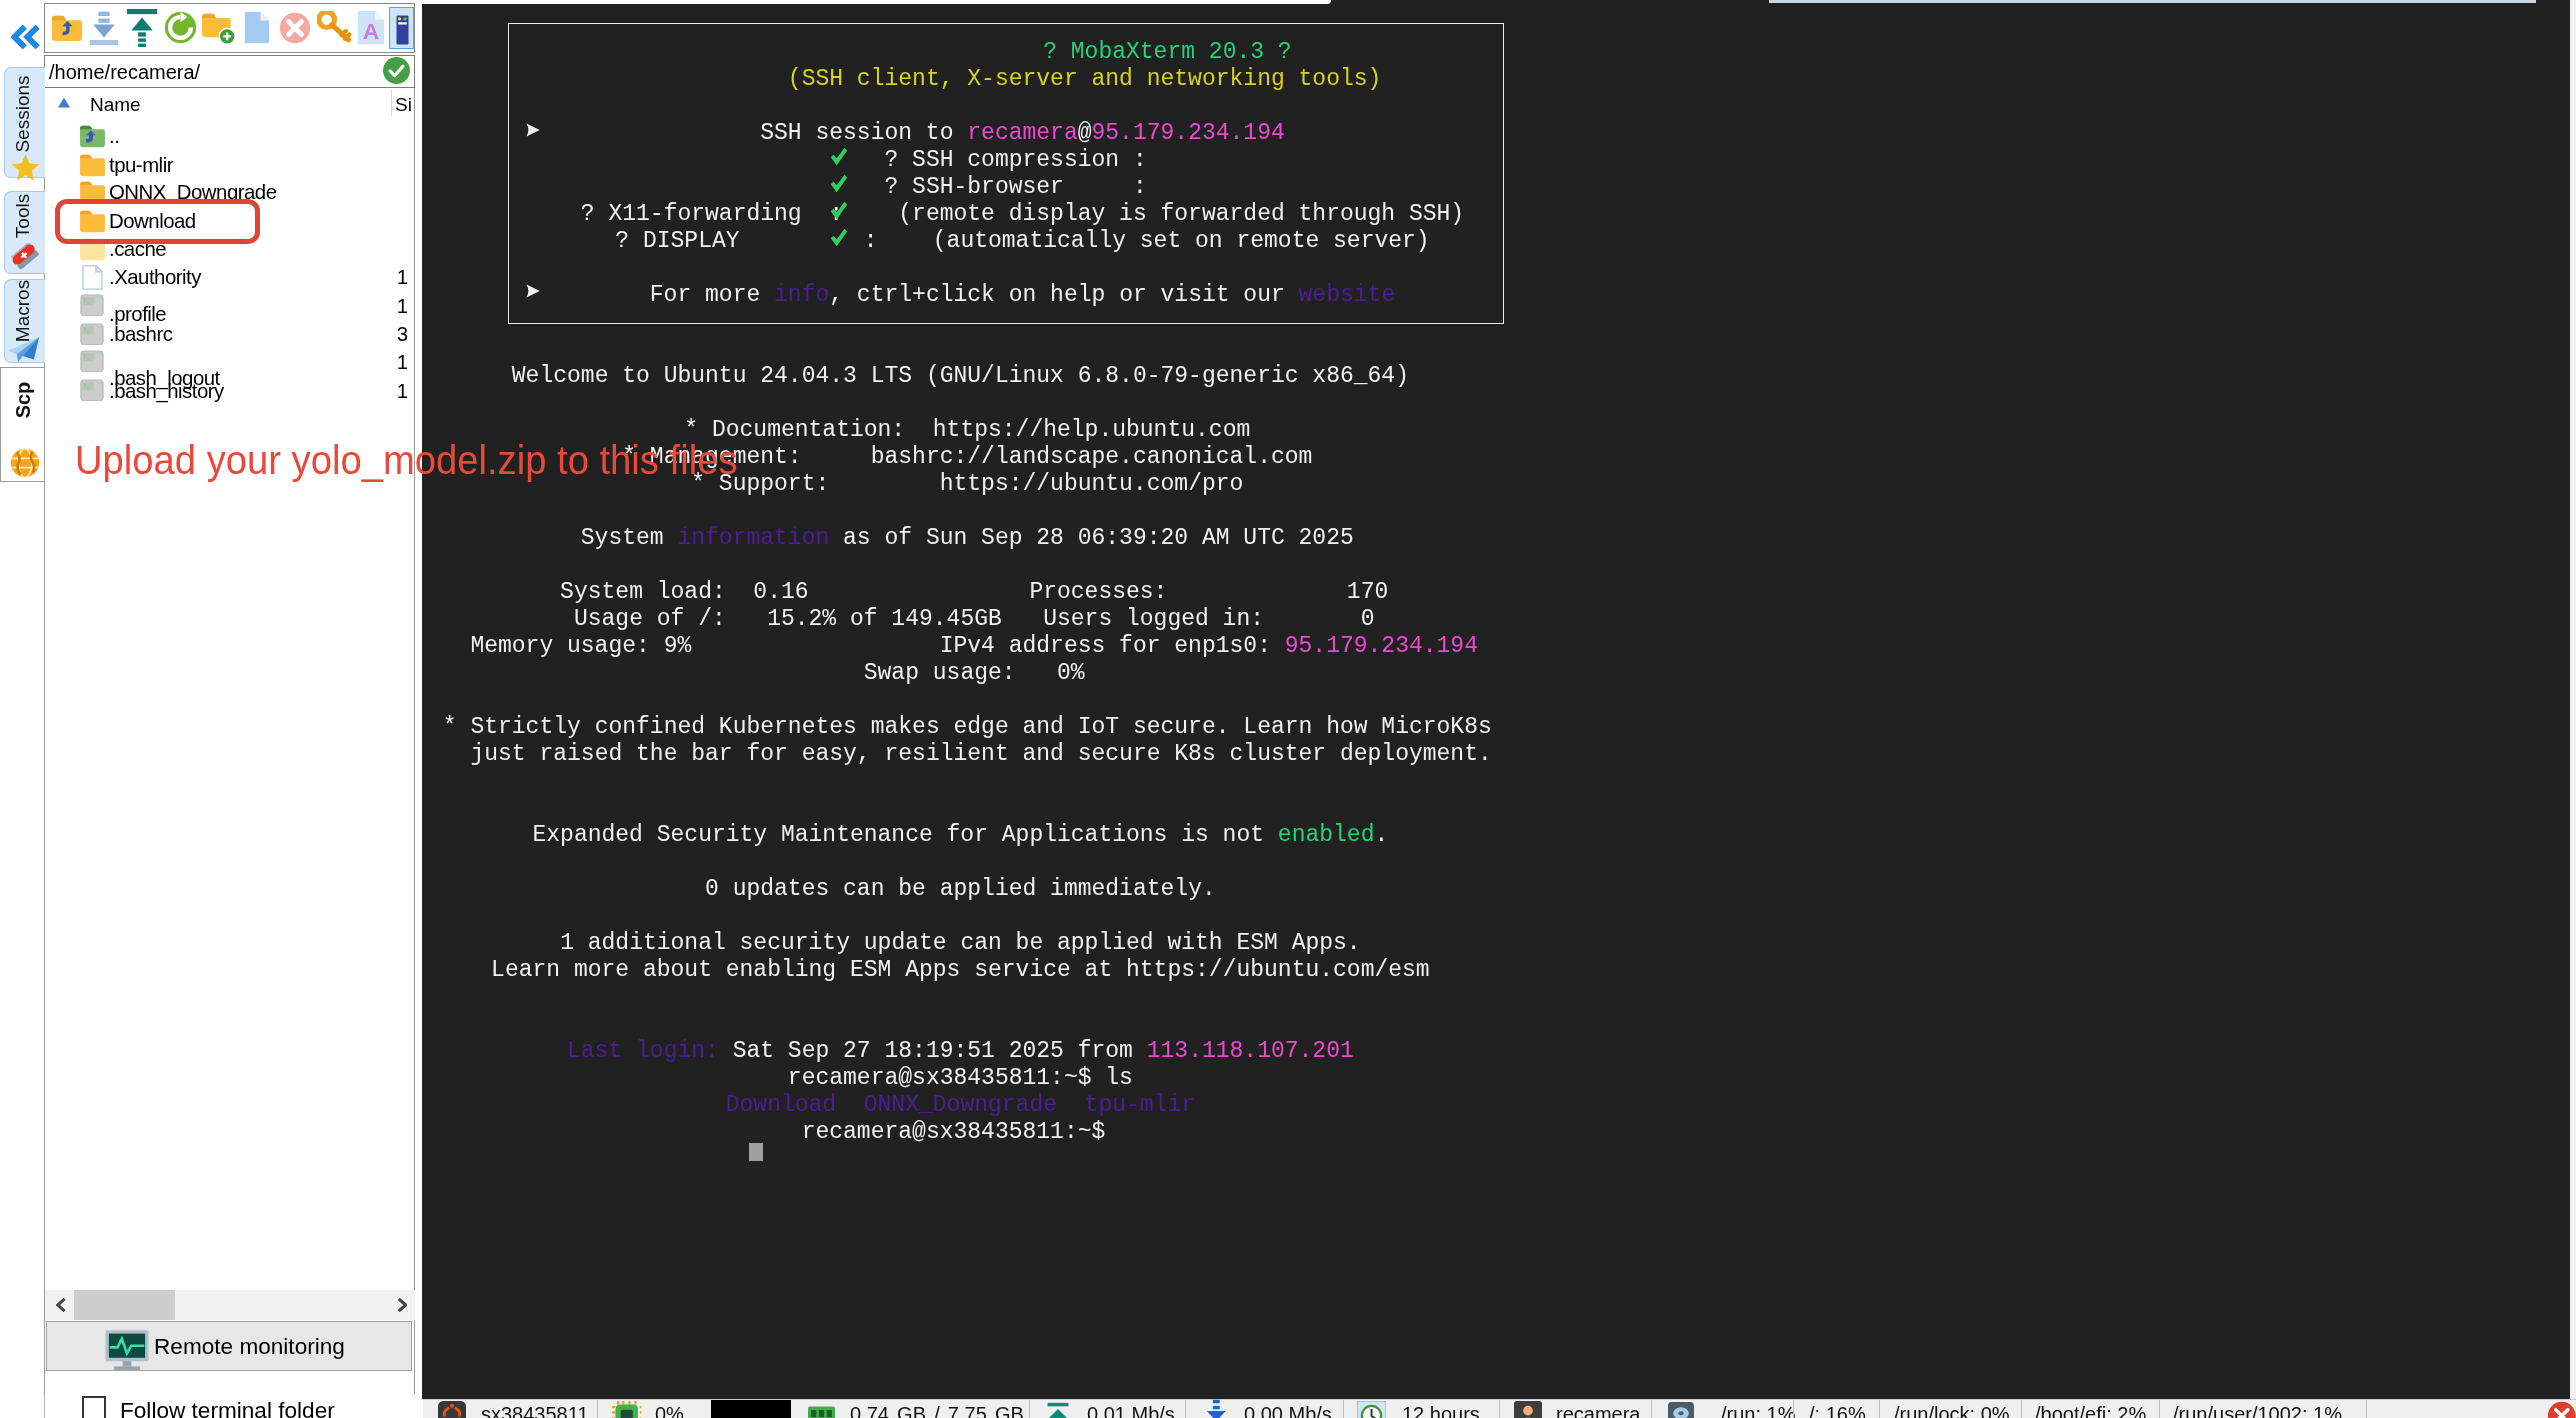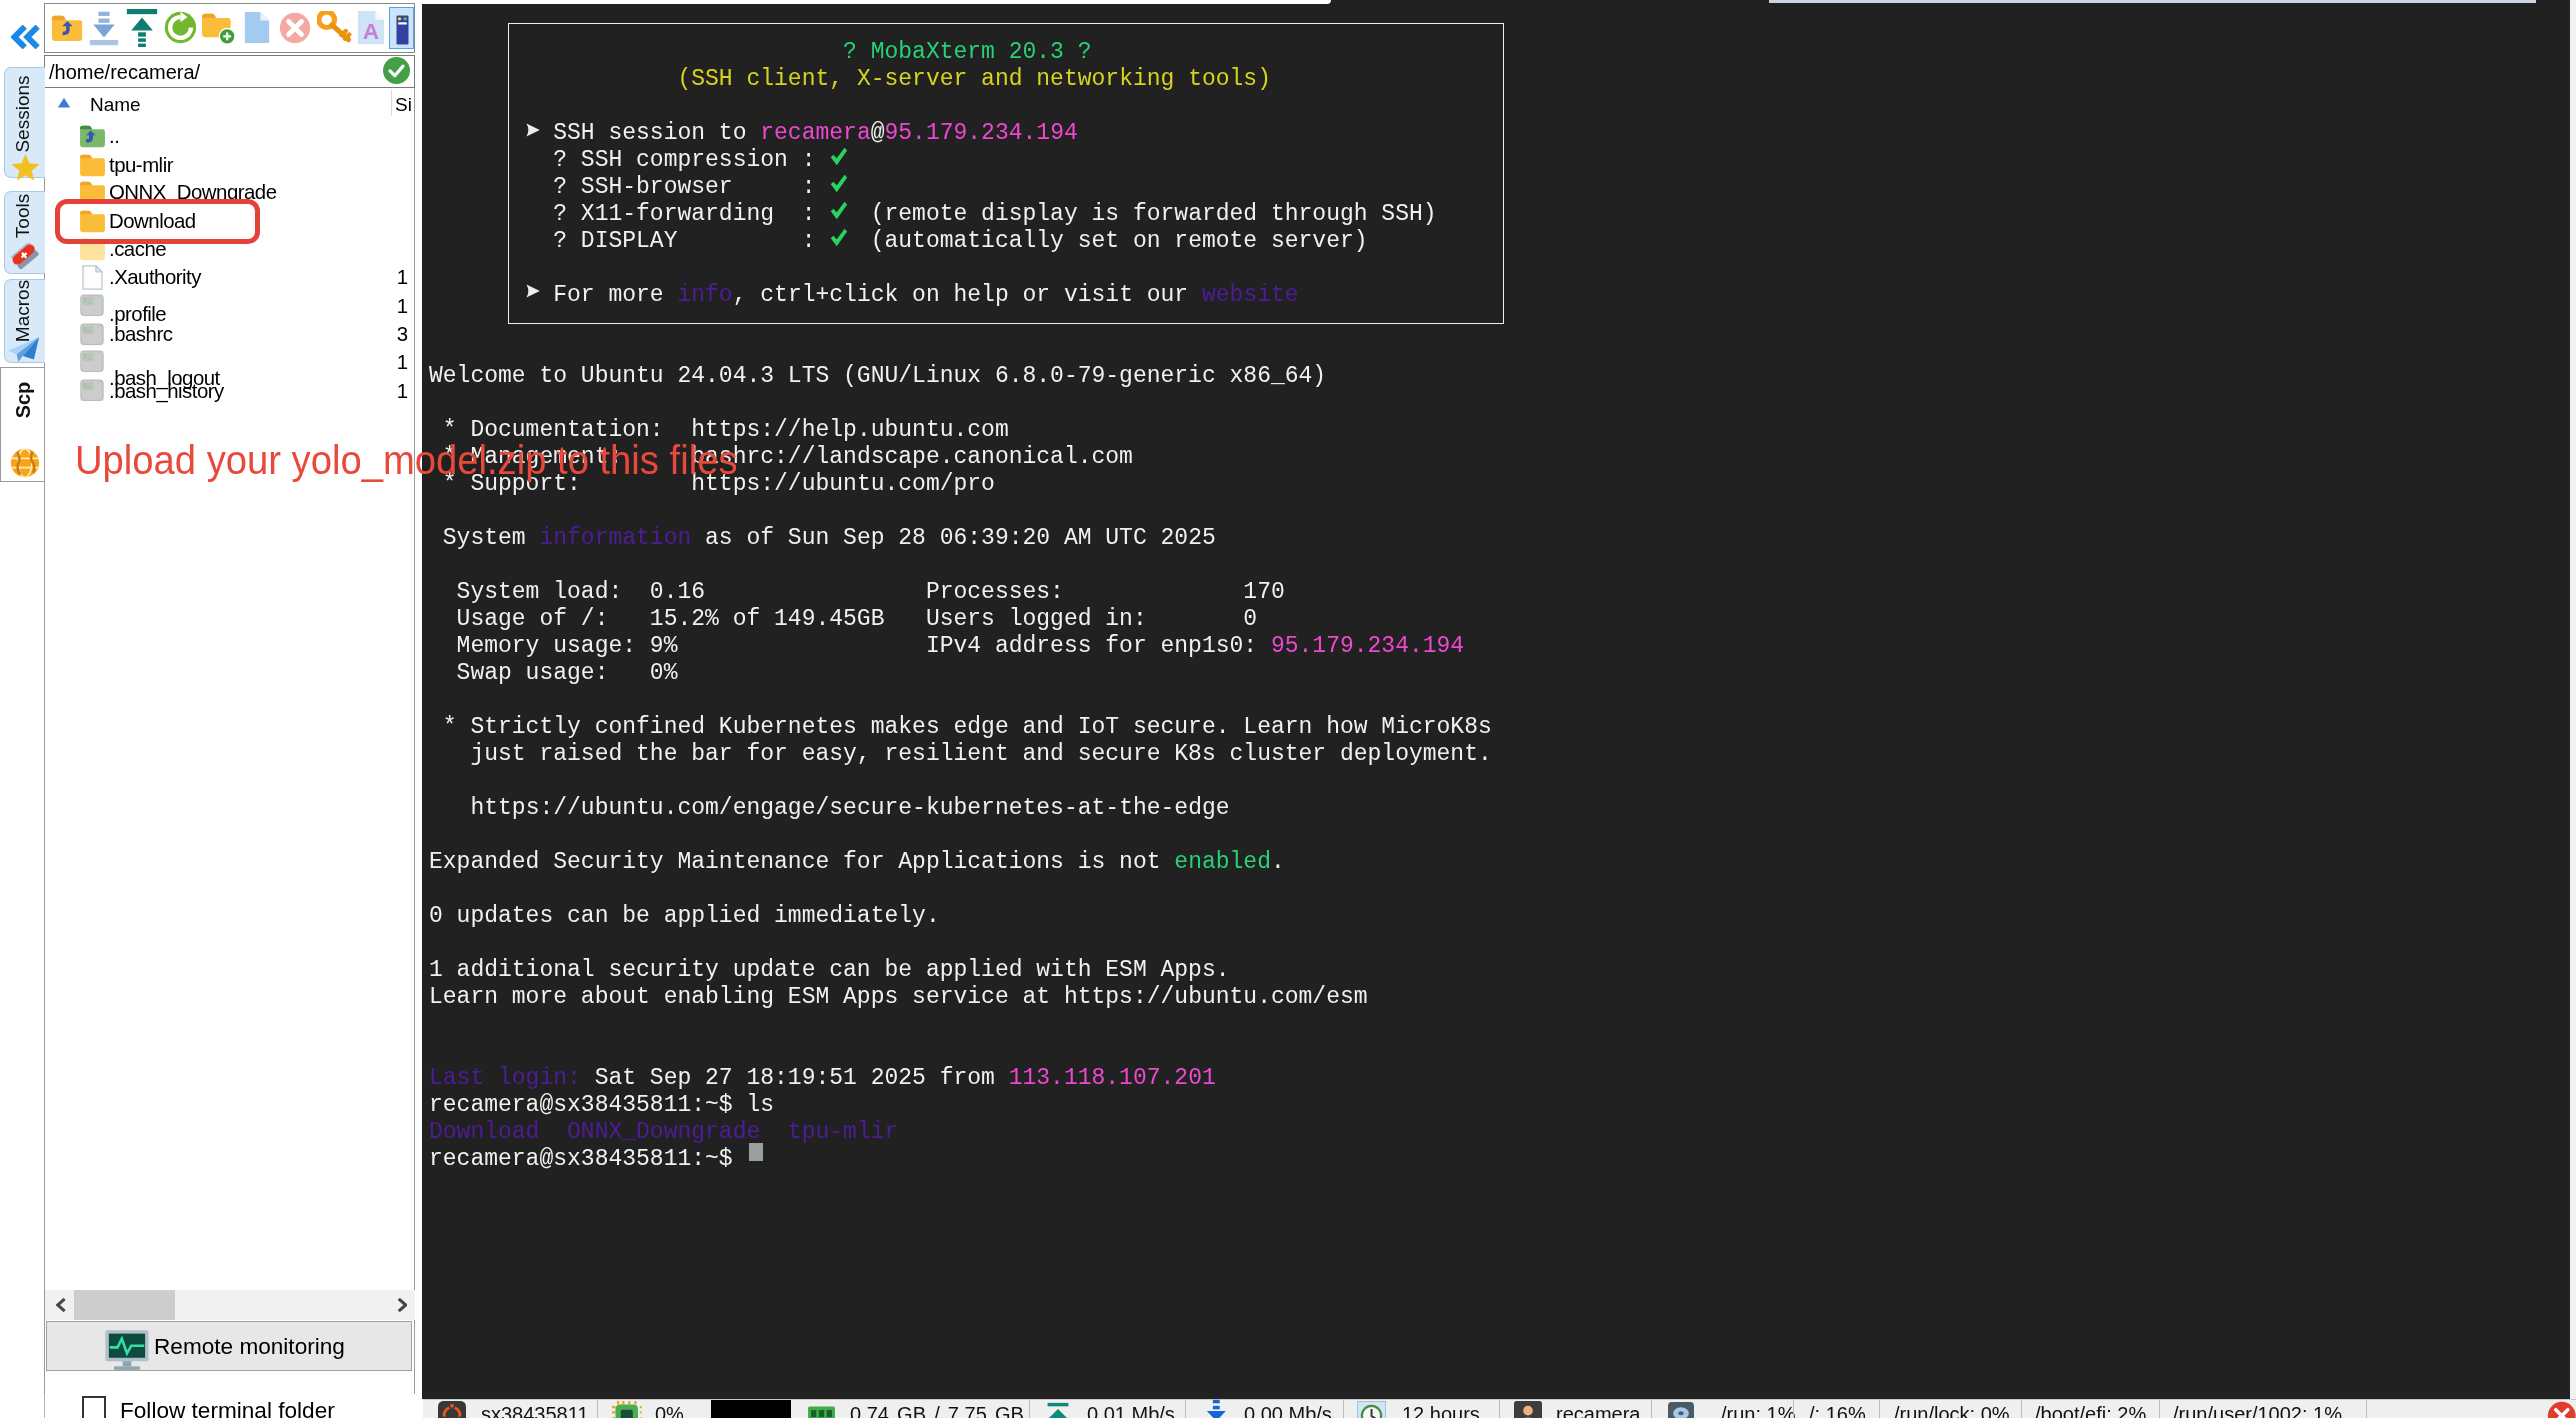--- a/index.html
+++ b/index.html
@@ -4,21 +4,21 @@
 <style>
   * { margin:0; padding:0; box-sizing:border-box; }
   html,body { width:2576px; height:1419px; overflow:hidden; background:#ffffff;
     font-family:"Liberation Sans", sans-serif; }
   .abs { position:absolute; }
   #term { position:absolute; left:422px; top:0; width:2148px; height:1399px; background:#212121; }
   #termscroll { position:absolute; left:2570px; top:0; width:6px; height:1399px; background:#f1f1f1; }
   #topnotch { position:absolute; left:422px; top:0; width:909px; height:3.5px; background:#ffffff; border-radius:0 0 5.2px 0; }
   #banner { position:absolute; left:508px; top:22.6px; width:996px; height:301px; border:1.7px solid #ededed; }
   #pre1 { position:absolute; left:429px; top:39px; font-family:"Liberation Mono", monospace;
-    font-size:23px; line-height:27px; color:#f1f1f1; white-space:pre; }
+    font-size:23px; line-height:27px; color:#f1f1f1; white-space:pre;text-align:center; }
   .g { color:#26d277; }
   .y { color:#d6d41d; }
   .m { color:#ed48d0; }
   .c { color:#4c1d95; }
   .u { }
   
   #toolbar { position:absolute; left:44px; top:2.6px; width:371px; height:50px; background:#fff; border:0.9px solid #898989; }
   #pathbox { position:absolute; left:44px; top:55px; width:371px; height:33px; background:#fff; border:0.9px solid #7a7a7a; }
   #pathtext { position:absolute; left:49px; top:61px; font-size:20px; color:#000; }
   #panelbody { position:absolute; left:44px; top:88px; width:371px; height:1306px; background:#fff; border-left:0.9px solid #9a9a9a; border-right:0.9px solid #9a9a9a; }
@@ -76,21 +76,20 @@
  System <span class="c">information</span> as of Sun Sep 28 06:39:20 AM UTC 2025
 
   System load:  0.16                Processes:             170
   Usage of /:   15.2% of 149.45GB   Users logged in:       0
   Memory usage: 9%                  IPv4 address for enp1s0: <span class="m">95.179.234.194</span>
   Swap usage:   0%
 
  * Strictly confined Kubernetes makes edge and IoT secure. Learn how MicroK8s
    just raised the bar for easy, resilient and secure K8s cluster deployment.
 
-   <span class="u">https://ubuntu.com/engage/secure-kubernetes-at-the-edge</span>
 
 Expanded Security Maintenance for Applications is not <span class="g">enabled</span>.
 
 0 updates can be applied immediately.
 
 1 additional security update can be applied with ESM Apps.
 Learn more about enabling ESM Apps service at <span class="u">https://ubuntu.com/esm</span>
 
 
 <span class="c">Last login:</span> Sat Sep 27 18:19:51 2025 from <span class="m">113.118.107.201</span>

